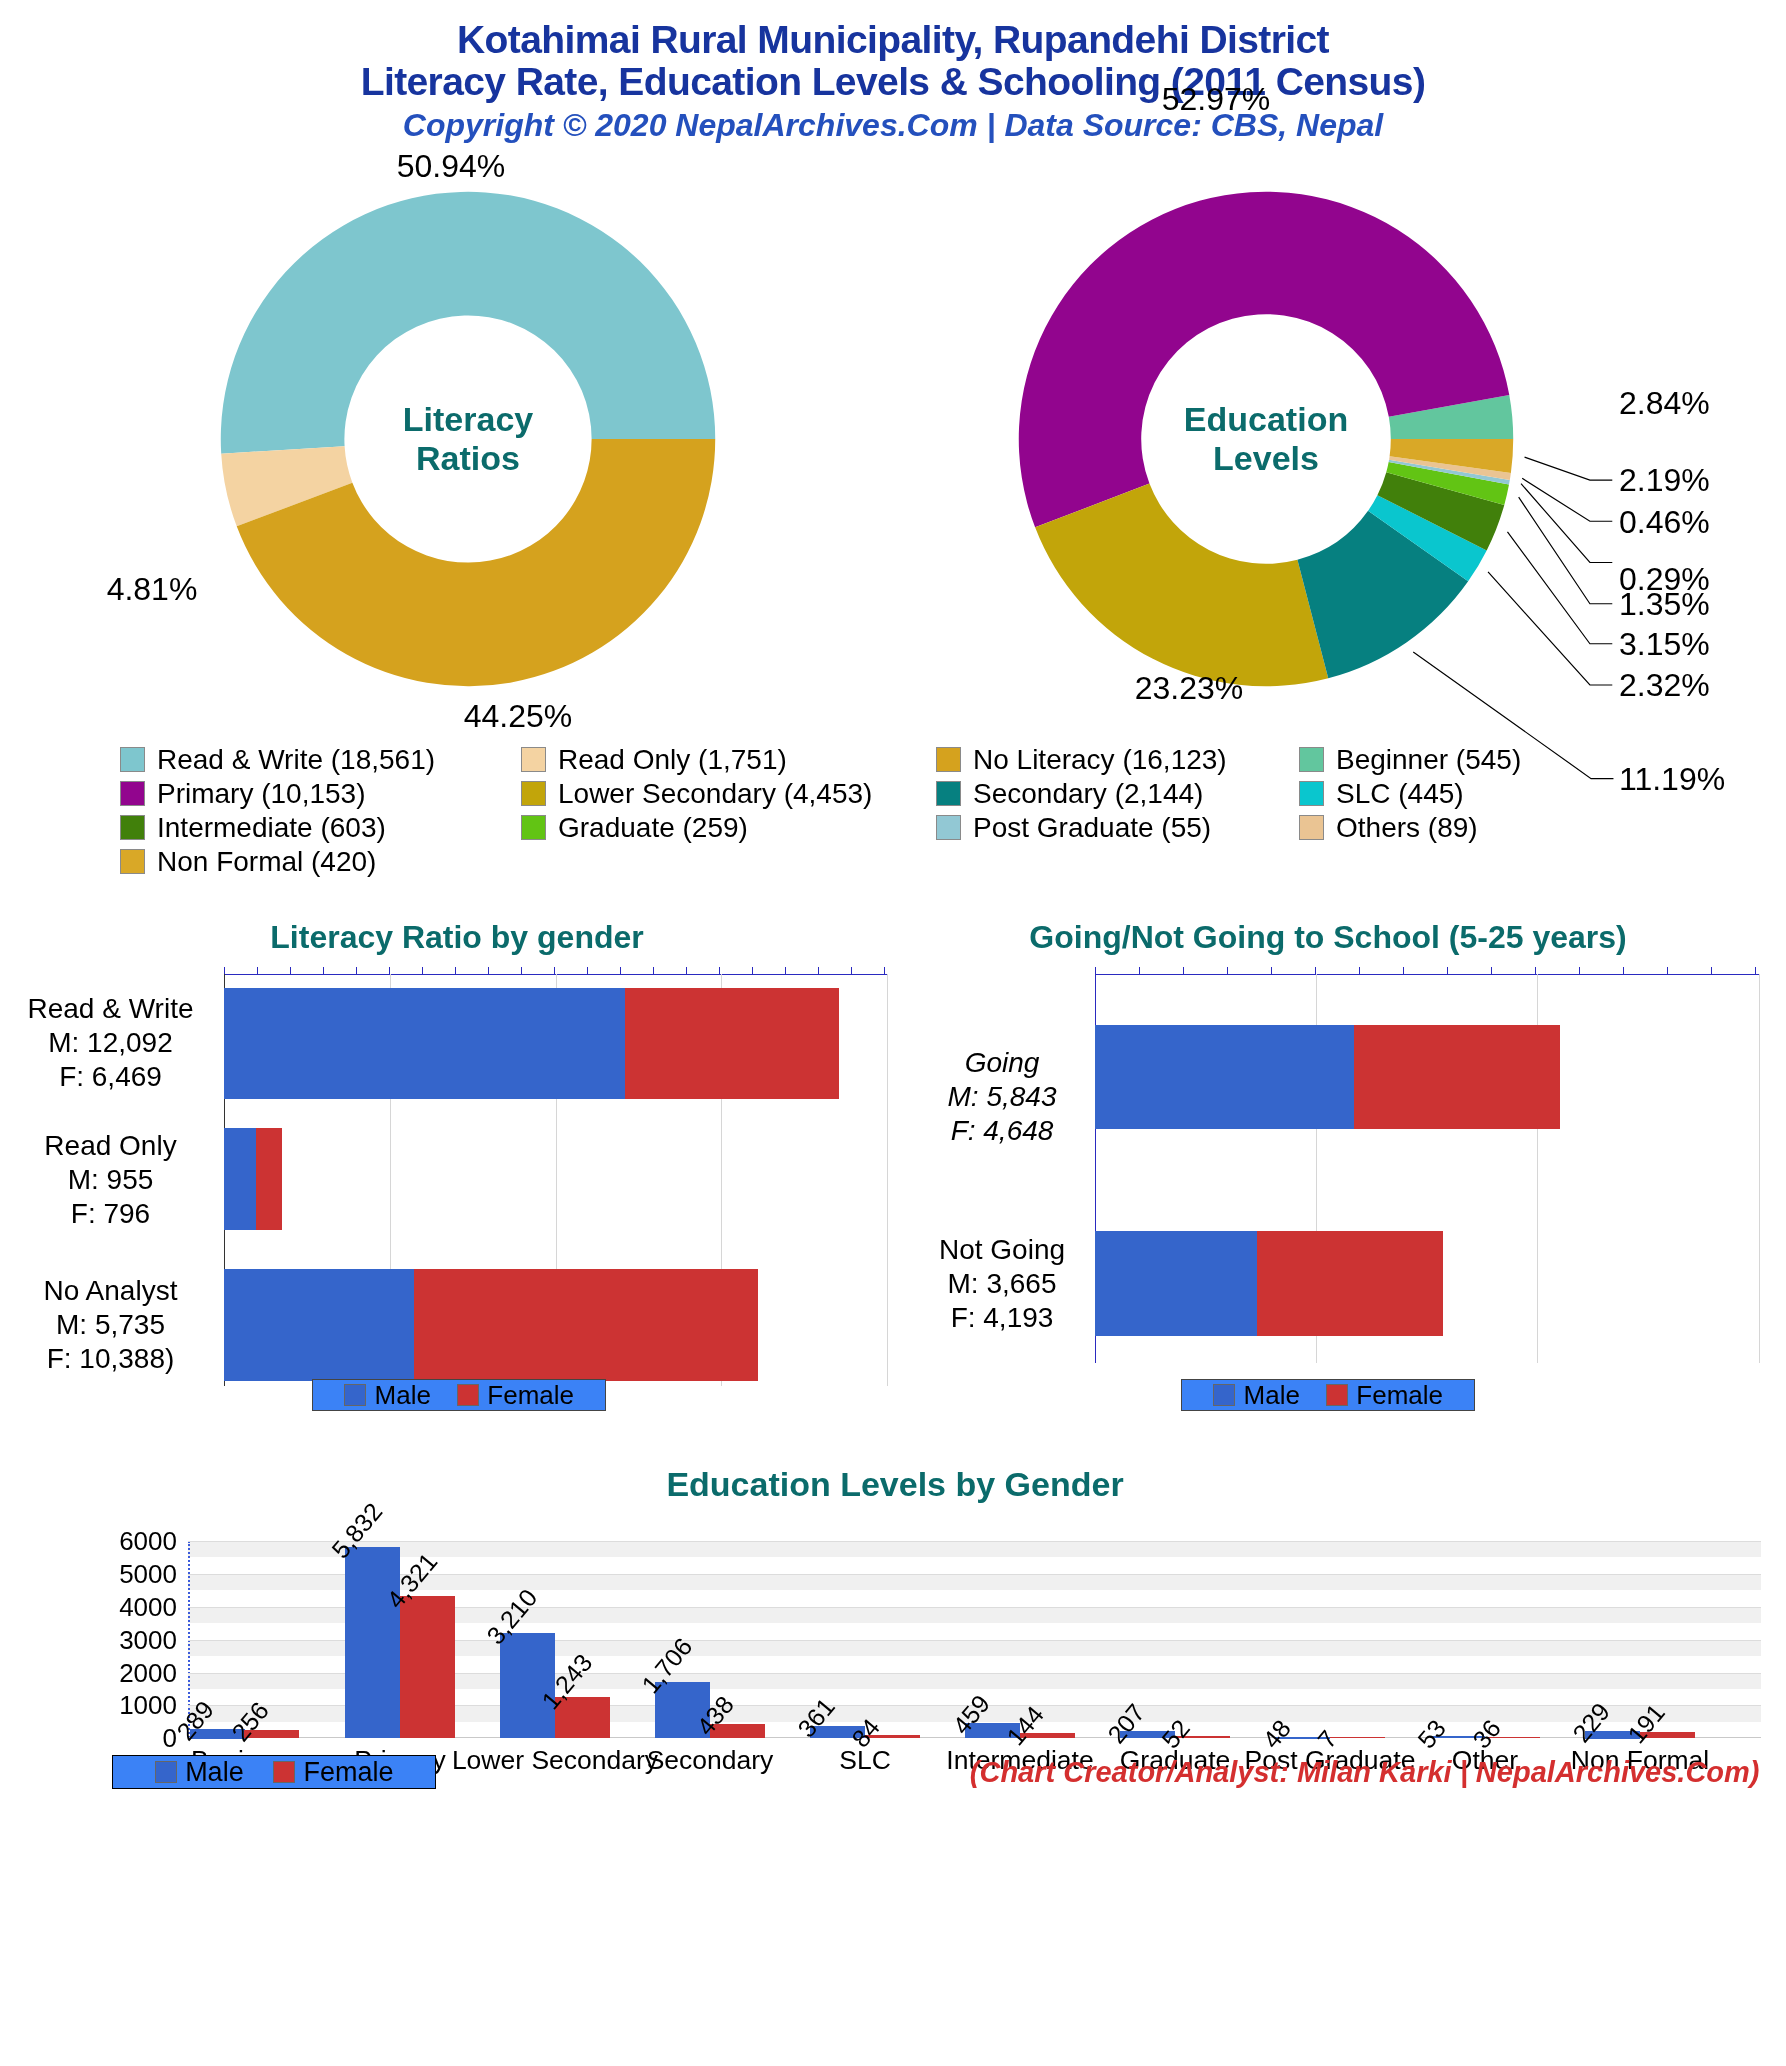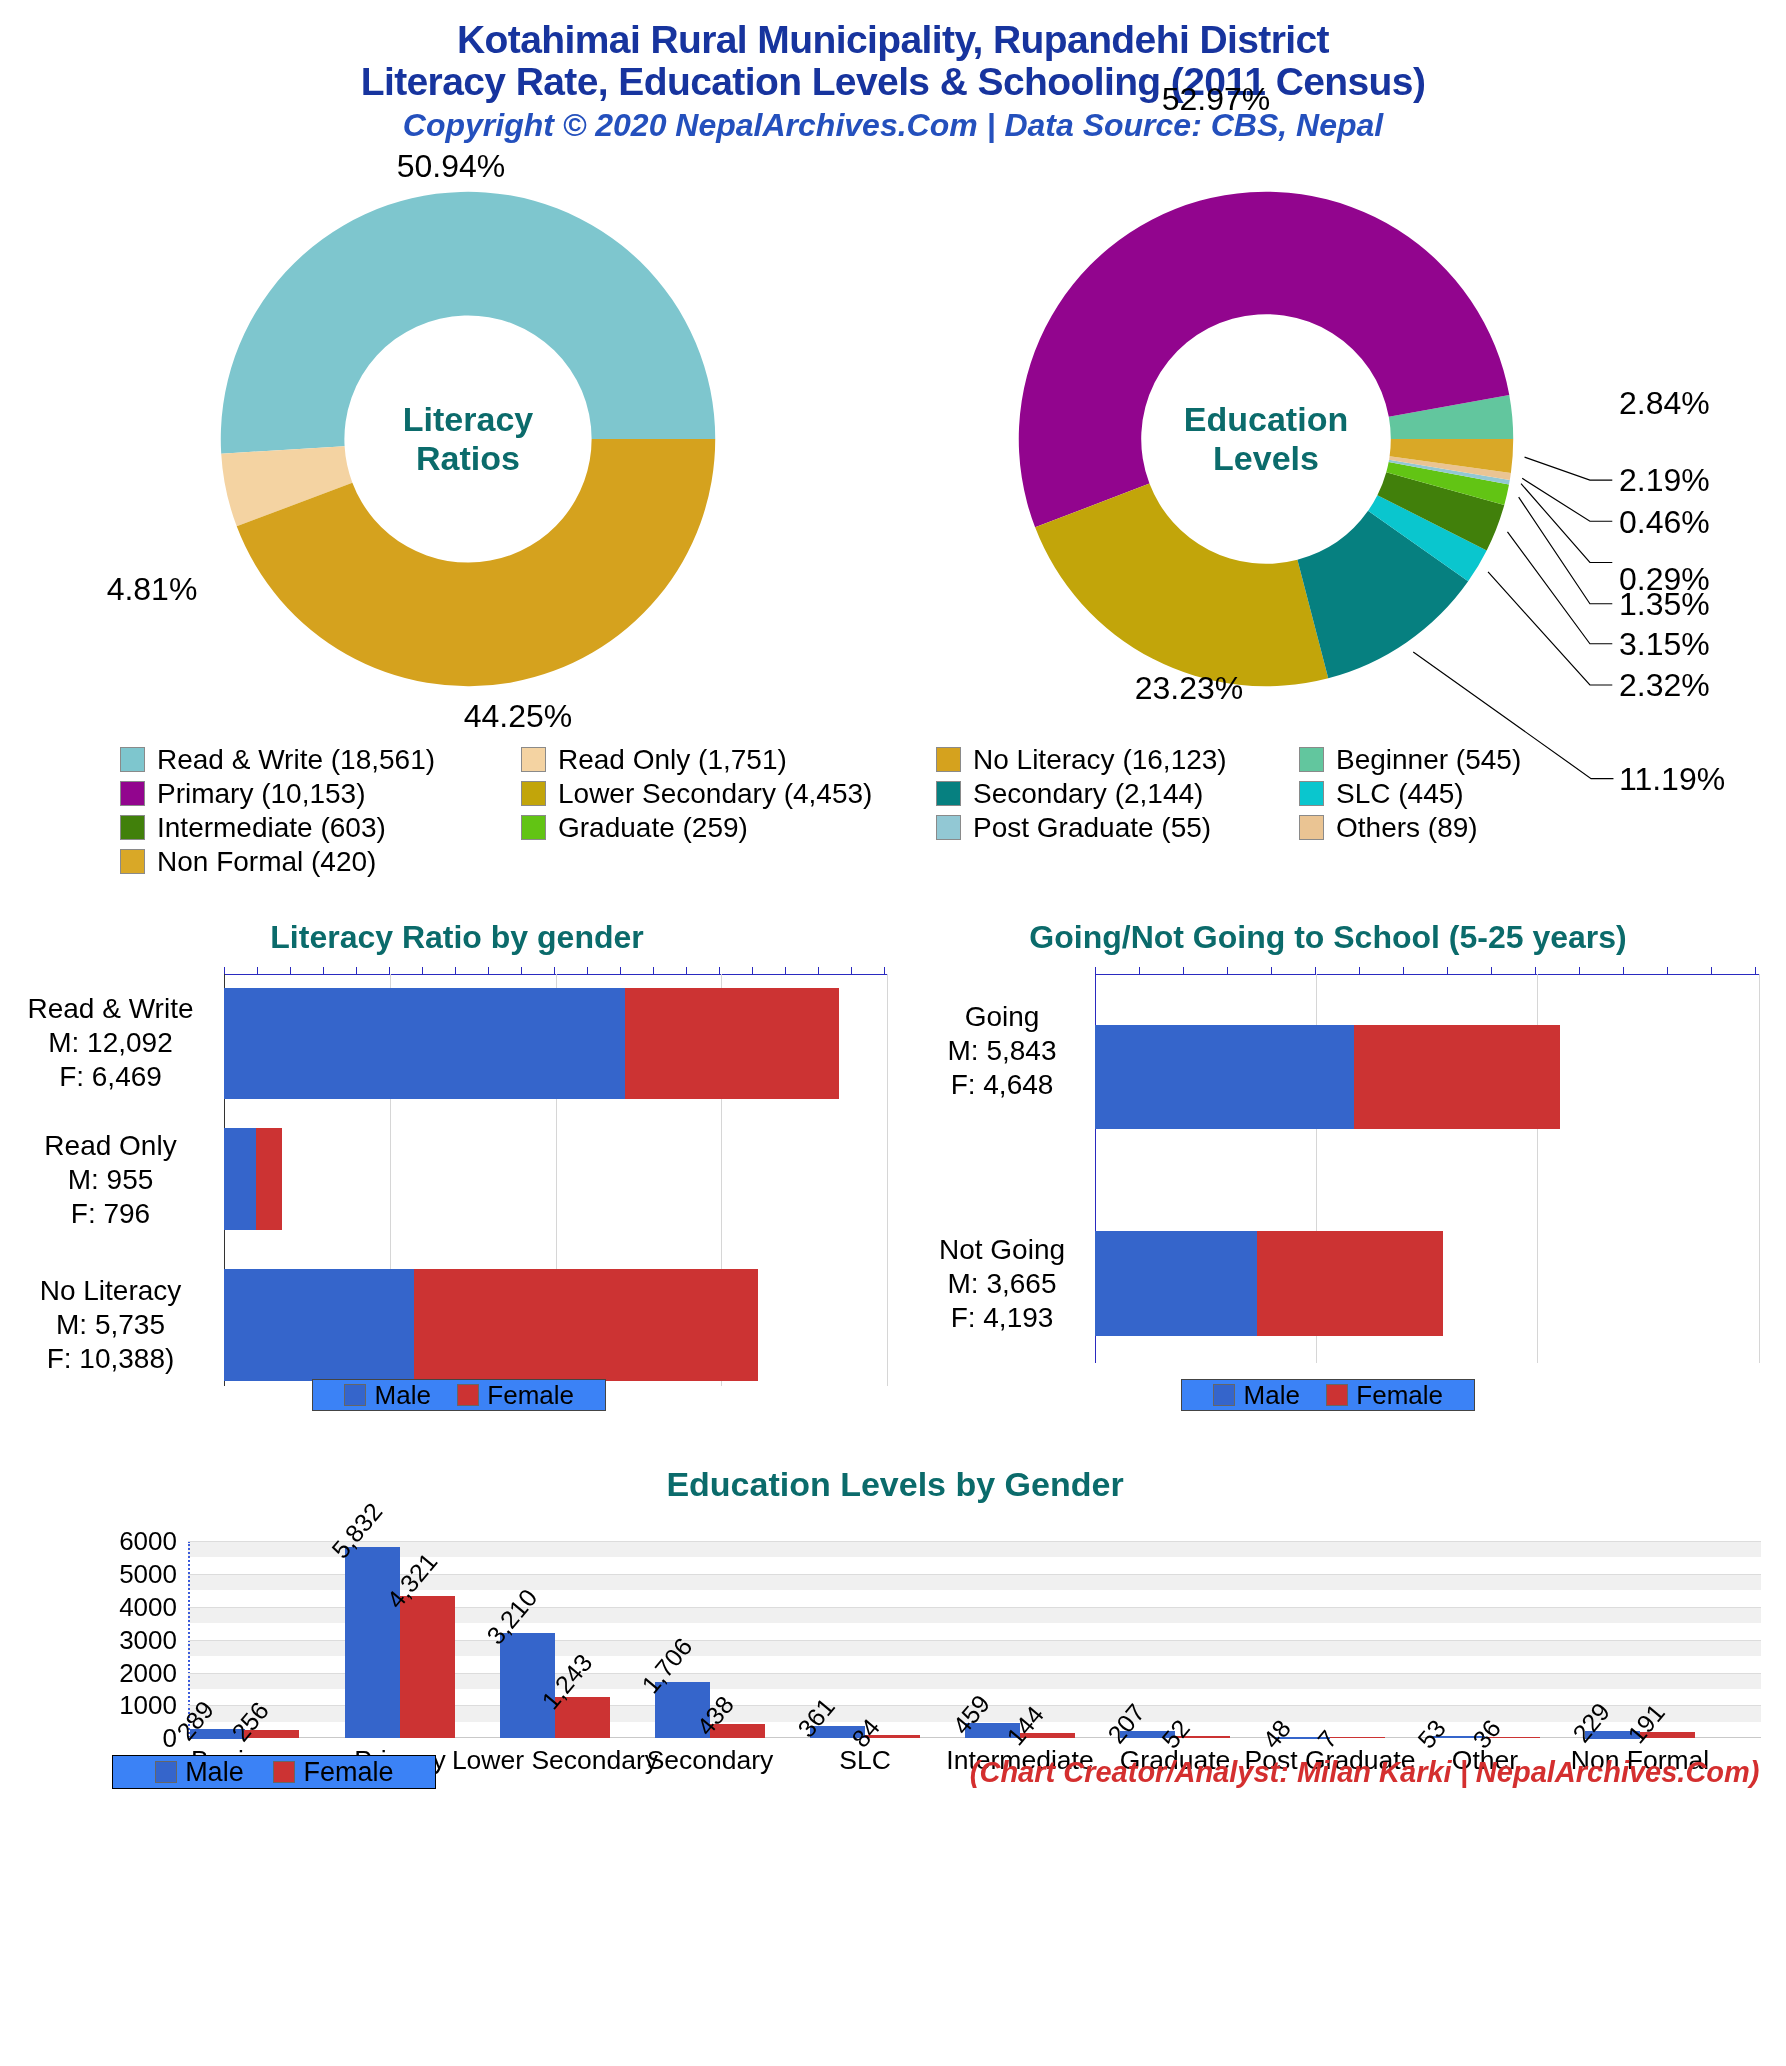--- a/index.html
+++ b/index.html
@@ -180,37 +180,37 @@
       <div class="rowlabel" style="left: 0px; width: 221px; top: 1180px;">
         <div>Read Only</div>
         <div>M: 955</div>
         <div>F: 796</div>
       </div>
       <div class="hbar" style="left: 224px; top: 1269px; height: 112px;">
         <div class="m" style="width: 190px;"></div>
         <div class="f" style="width: 344px;"></div>
       </div>
       <div class="rowlabel" style="left: 0px; width: 221px; top: 1325px;">
-        <div>No Literacy</div>
+        <div>No Analyst</div>
         <div>M: 5,735</div>
         <div>F: 10,388)</div>
       </div>
     </div>
   <div id="hchart1">
       <div class="axis-top" style="left: 1095px; top: 974px; width: 664px;"></div>
       <div class="tickstrip" style="left: 1095px; top: 967px; width: 664px; background: repeating-linear-gradient(to right, rgb(42, 42, 192) 0px, rgb(42, 42, 192) 1.2px, transparent 1.2px, transparent 44px);"></div>
       <div class="gridline-v" style="left: 1316px; top: 974px; height: 389px;"></div>
       <div class="gridline-v" style="left: 1537px; top: 974px; height: 389px;"></div>
       <div class="gridline-v" style="left: 1759px; top: 974px; height: 389px;"></div>
       <div class="spine" style="left: 1095px; top: 974px; height: 389px; background: rgb(42, 42, 192);"></div>
       <div class="hbar" style="left: 1095px; top: 1025px; height: 104px;">
         <div class="m" style="width: 259px;"></div>
         <div class="f" style="width: 206px;"></div>
       </div>
-      <div class="rowlabel" style="left: 913px; width: 178px; top: 1051px;">
+      <div class="rowlabel" style="left: 913px; width: 178px; top: 1097px; font-style: italic;">
         <div>Going</div>
         <div>M: 5,843</div>
         <div>F: 4,648</div>
       </div>
       <div class="hbar" style="left: 1095px; top: 1231px; height: 105px;">
         <div class="m" style="width: 162px;"></div>
         <div class="f" style="width: 186px;"></div>
       </div>
       <div class="rowlabel" style="left: 913px; width: 178px; top: 1284px;">
         <div>Not Going</div>

